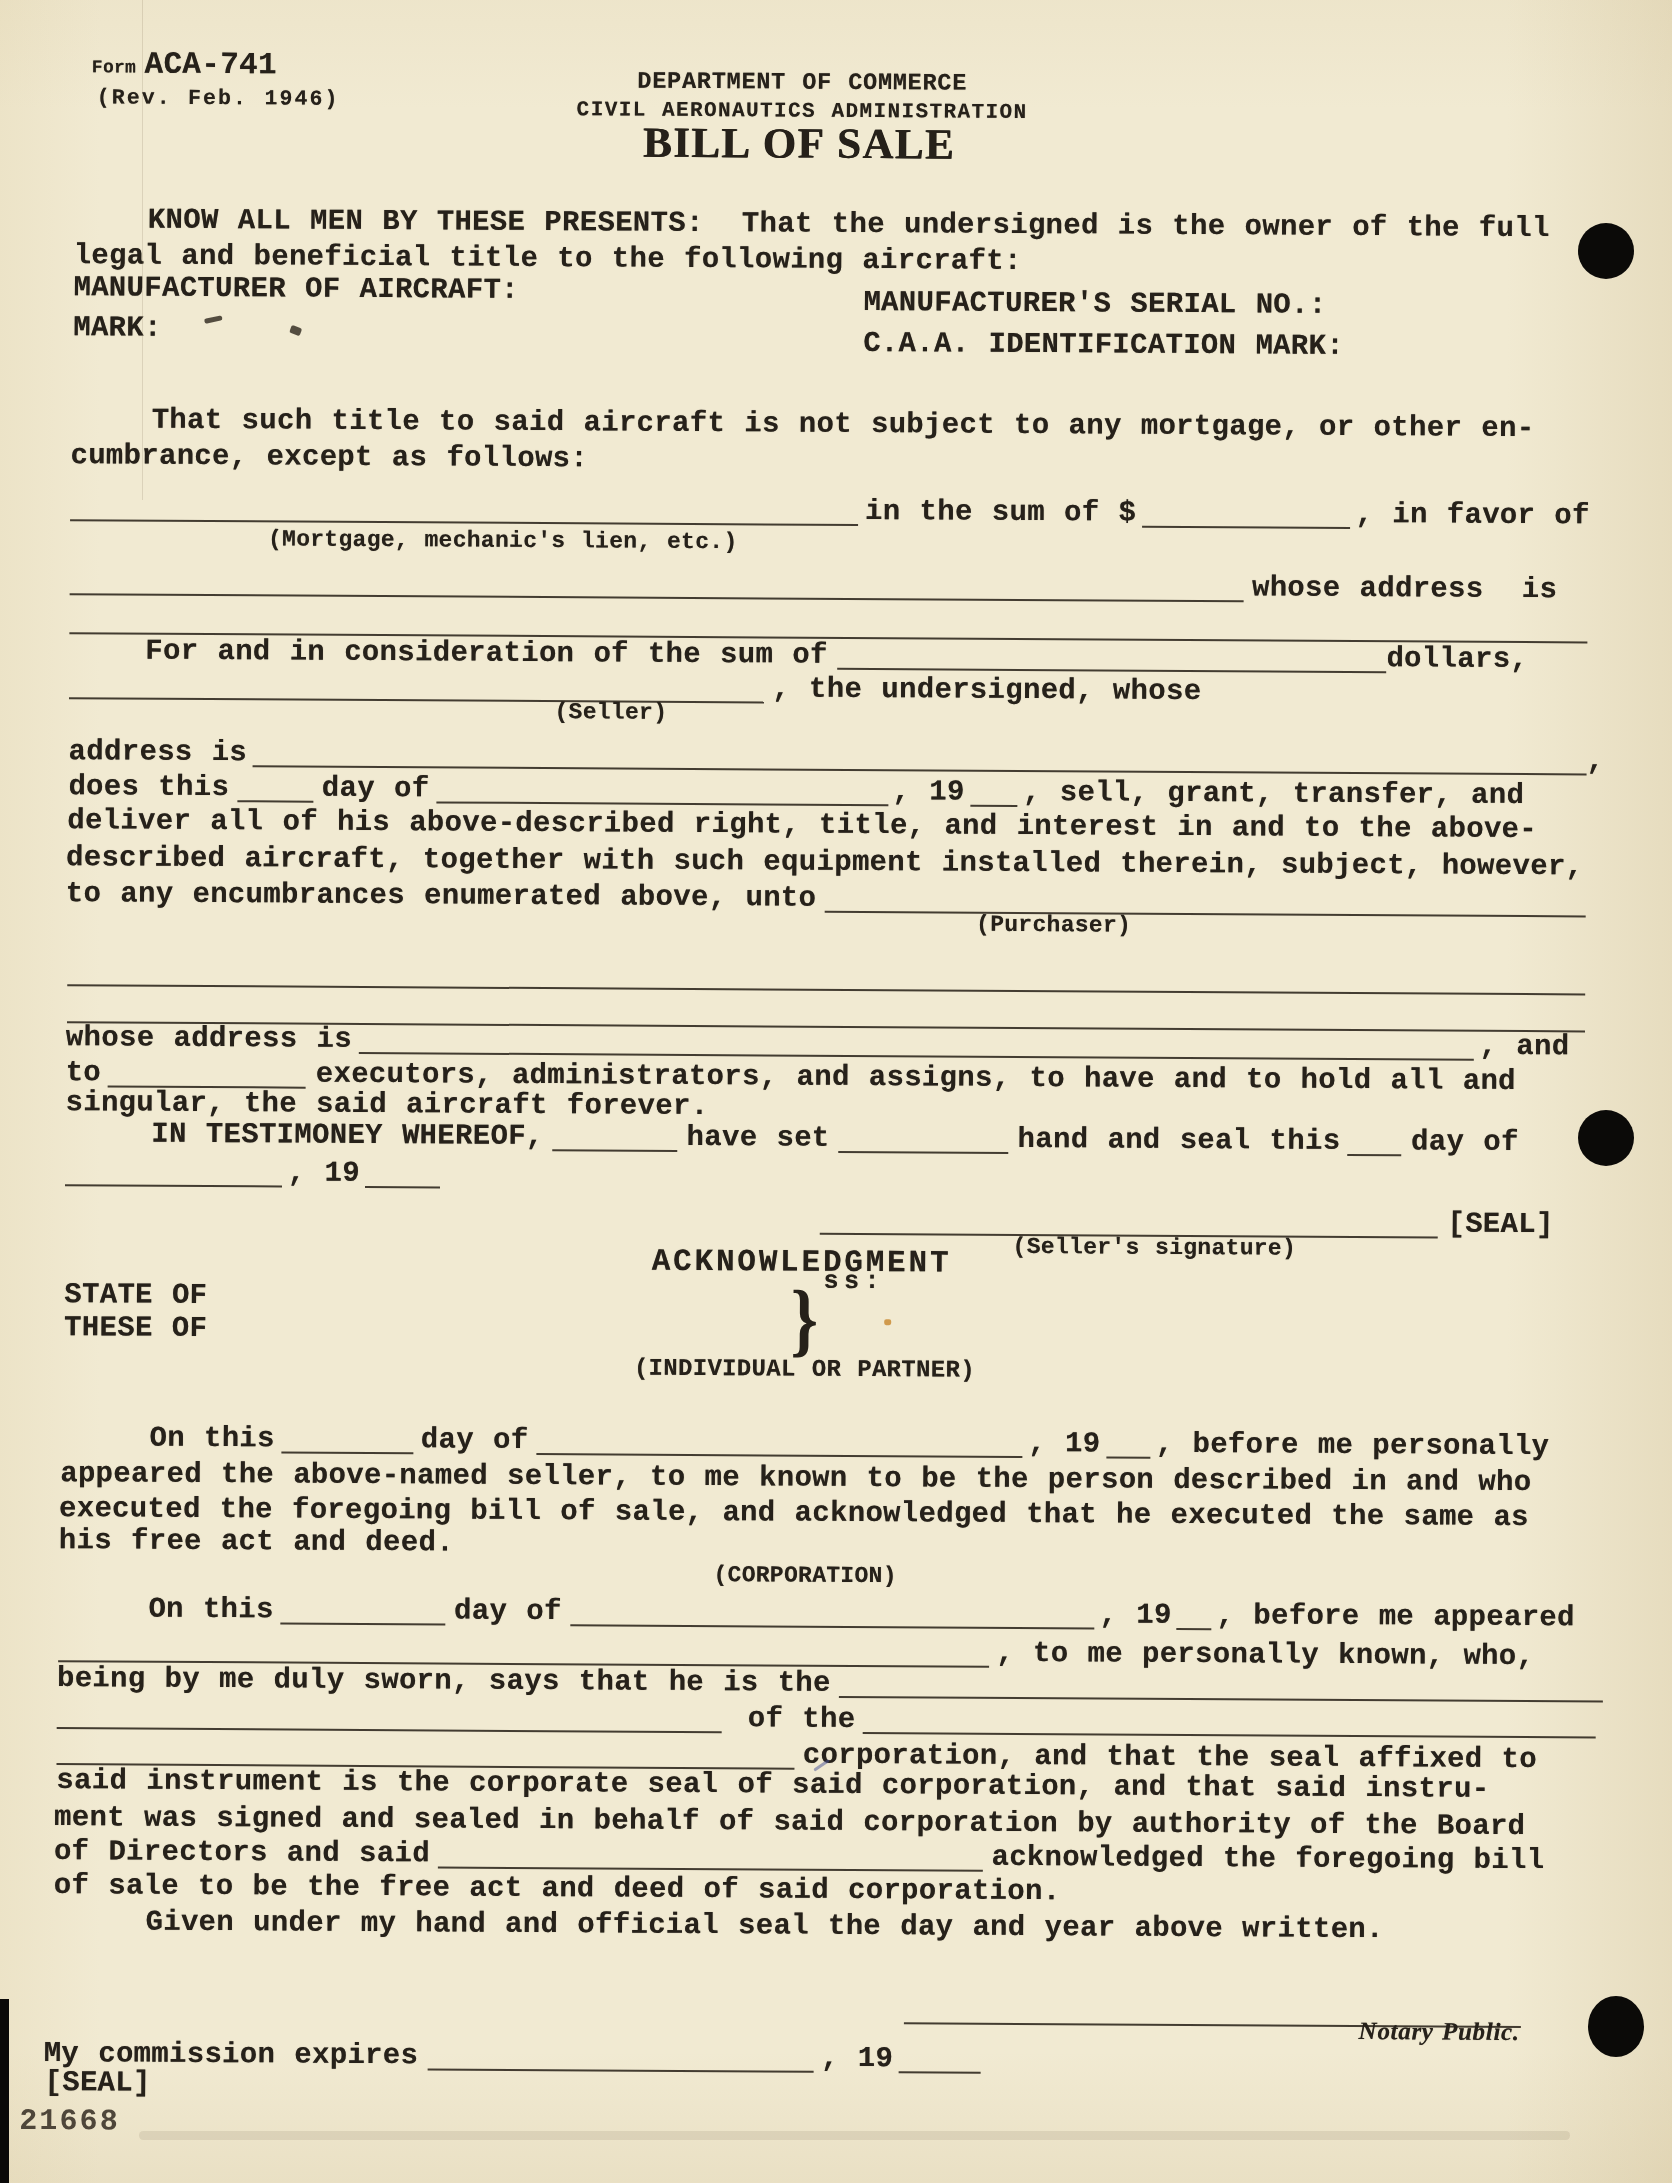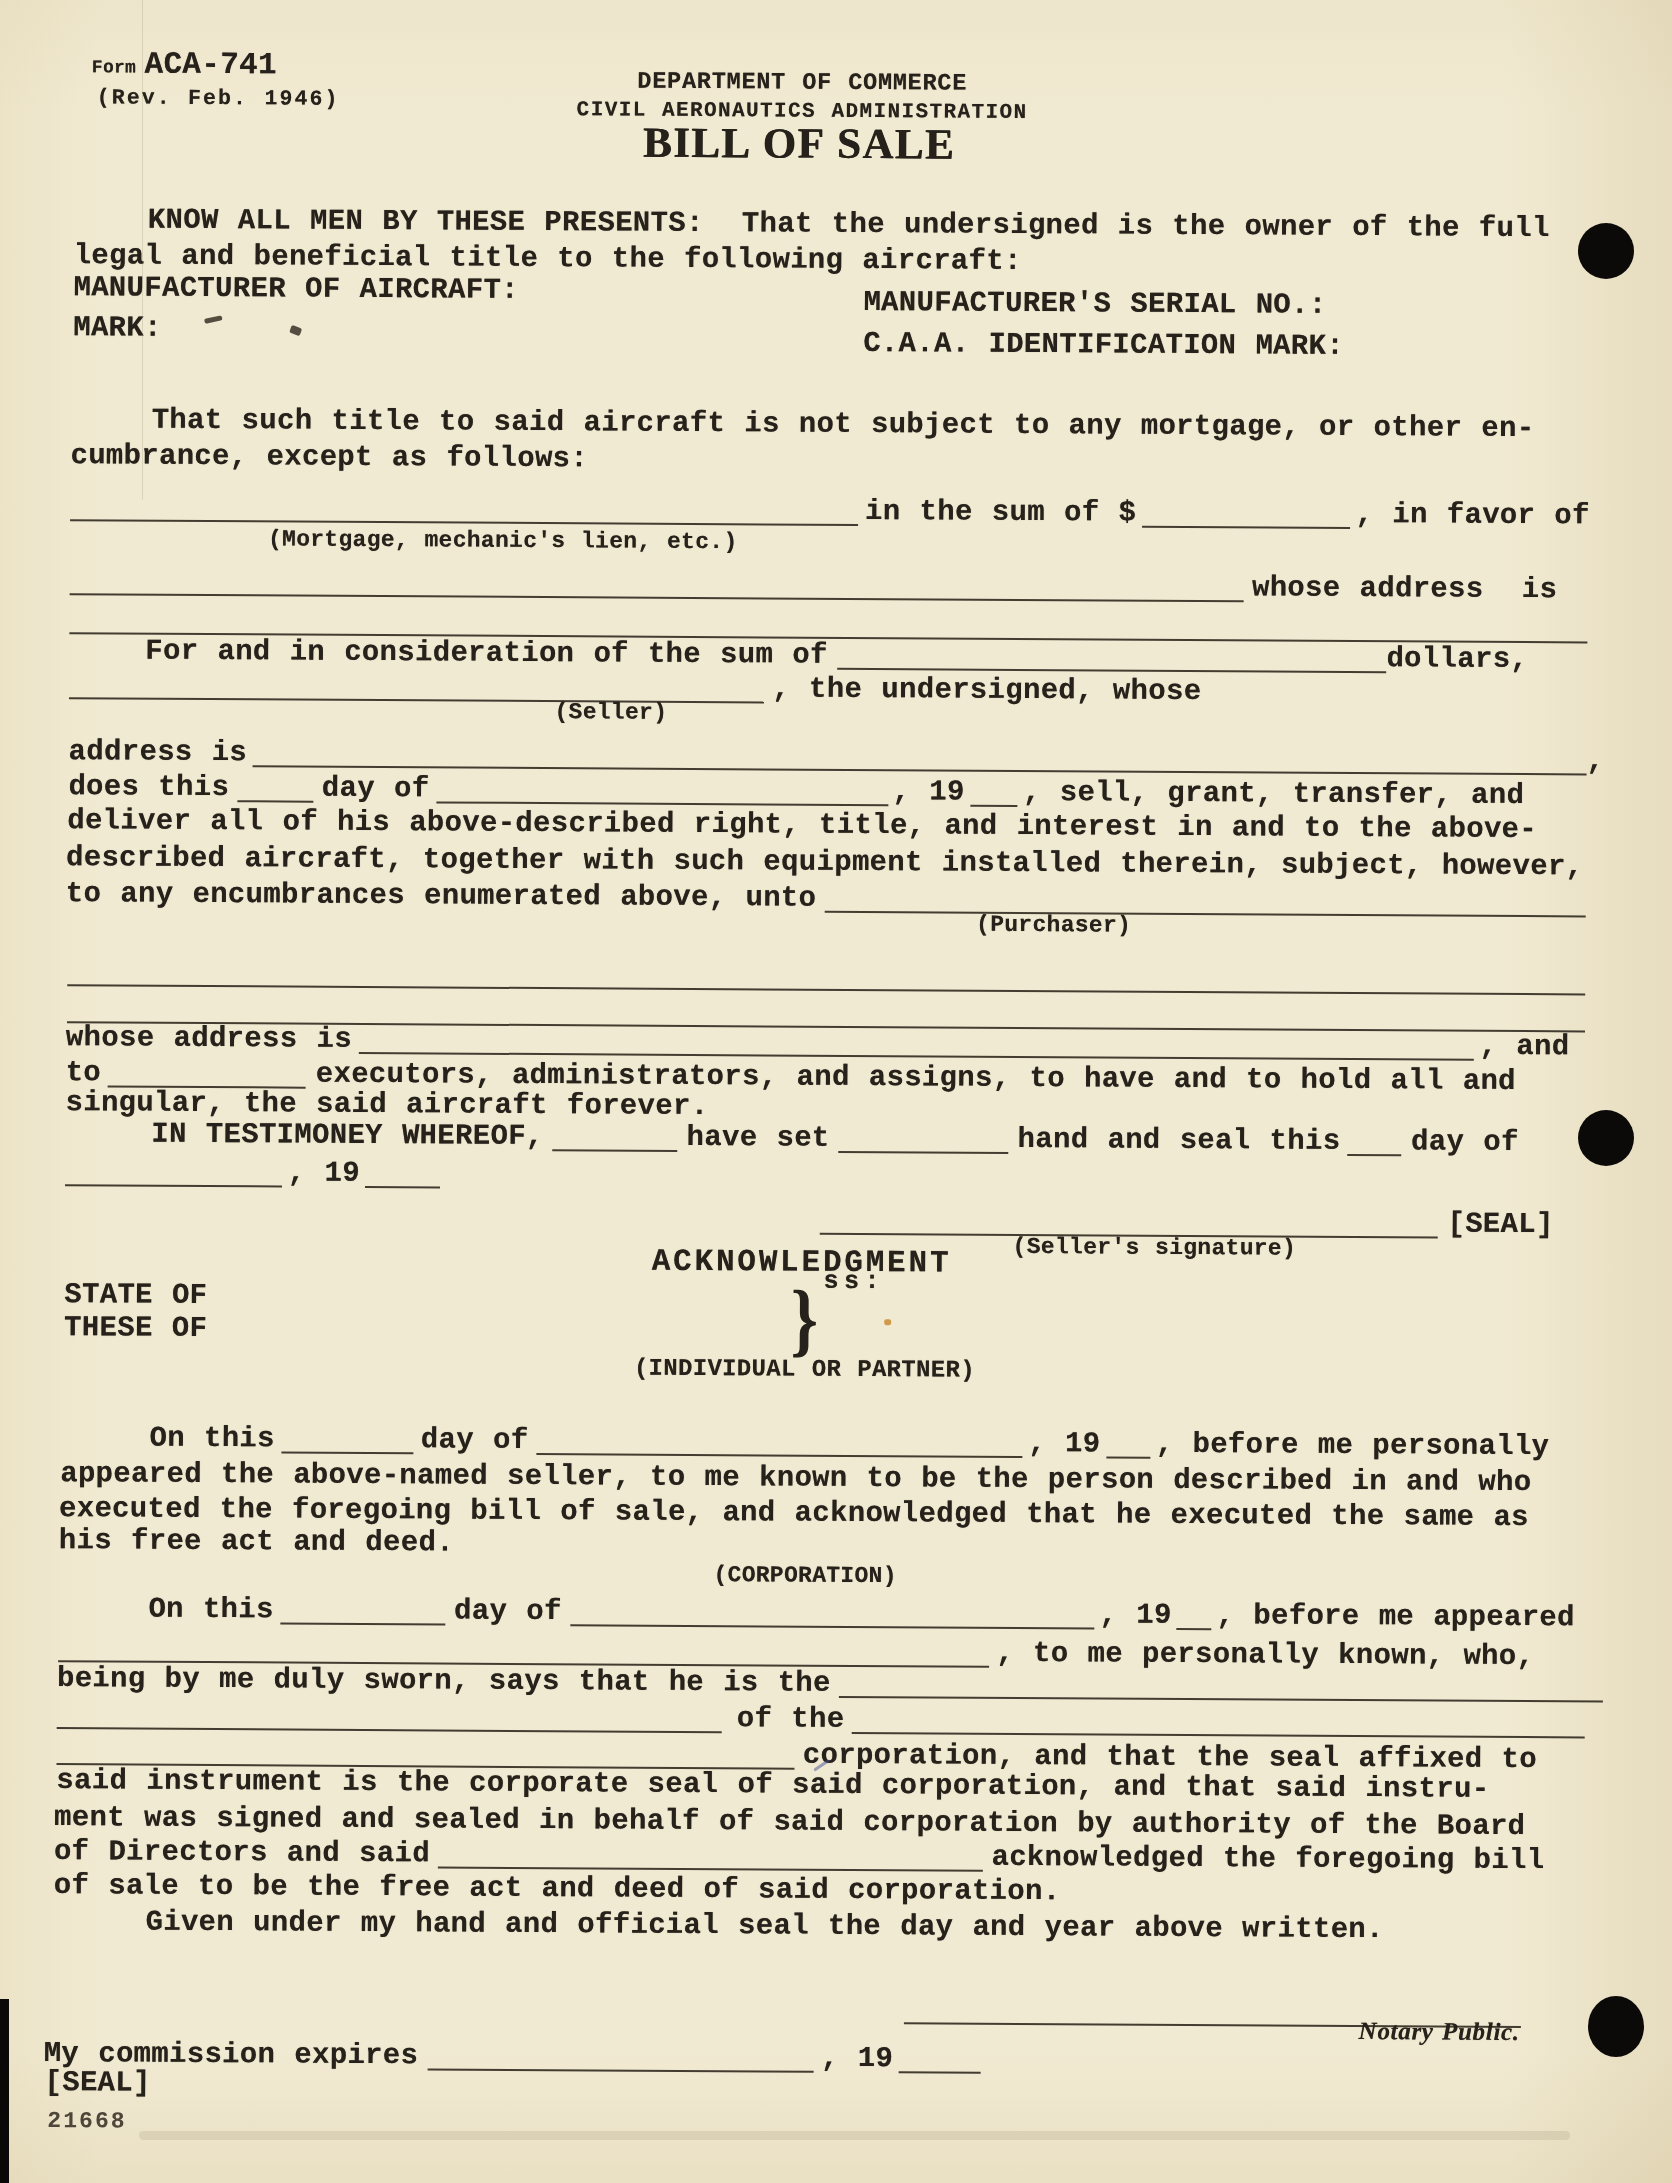--- a/index.html
+++ b/index.html
@@ -30,21 +30,21 @@
   .admin{font-size:21px;letter-spacing:1.4px;}
   .title{font-family:"Liberation Serif","DejaVu Serif",serif;font-size:43px;
          letter-spacing:1.4px;font-weight:bold;text-shadow:0.7px 0 0 #26211a;}
   .ack-h{font-size:31px;letter-spacing:2.8px;}
   .ind-cap{font-size:24px;}
   .brace{position:absolute;font-family:"Liberation Serif","DejaVu Serif",serif;
          font-size:82px;font-weight:bold;line-height:69px;transform:scaleX(.85);}
   .ss{font-size:25px;letter-spacing:5.6px;font-weight:bold;}
   .notary{font-family:"Liberation Serif","DejaVu Serif",serif;
           font-style:italic;font-weight:bold;font-size:25px;letter-spacing:0.7px;}
-  .docnum{font-size:23px;letter-spacing:2.1px;color:#4e463a;text-shadow:none;margin-left:28px;}
+  .docnum{font-size:30px;letter-spacing:2.1px;color:#4e463a;text-shadow:none;}
   .hole{position:absolute;background:#0b0a08;border-radius:50%;}
   .edge-strip{position:absolute;left:0;width:9px;background:#0a0908;}
   .smudge{position:absolute;background:rgba(45,38,28,.8);border-radius:2.1px;}
   .smear{position:absolute;background:rgba(110,95,70,.13);border-radius:4.2px;}
   .crease{position:absolute;background:rgba(120,105,80,.18);}
   .bluetick{position:absolute;width:18px;height:2.8px;background:rgba(70,80,150,.5);
             transform:rotate(-35deg);border-radius:1.4px;}
 </style>
 </head>
 <body>
@@ -105,21 +105,21 @@
 
     <div class="row" style="left:158px;top:1421px;"><span>On this</span><span class="b" style="width:132px;margin-left:7px;"></span><span style="margin-left:7px;">day of</span><span class="b" style="width:486px;margin-left:8.3px;"></span><span style="margin-left:5.6px;">, 19</span><span class="b" style="width:44px;margin-left:5.6px;"></span><span style="margin-left:5.6px;">, before me personally</span></div>
     <div class="row" style="left:69px;top:1457px;">appeared the above-named seller, to me known to be the person described in and who</div>
     <div class="row" style="left:68px;top:1492px;">executed the foregoing bill of sale, and acknowledged that he executed the same as</div>
     <div class="row" style="left:68px;top:1524px;">his free act and deed.</div>
     <div class="row cap center" style="left:606px;top:1555px;width:417px;">(CORPORATION)</div>
 
     <div class="row" style="left:158px;top:1592px;"><span>On this</span><span class="b" style="width:165px;margin-left:7px;"></span><span style="margin-left:8.3px;">day of</span><span class="b" style="width:524px;margin-left:8.3px;"></span><span style="margin-left:5.6px;">, 19</span><span class="b" style="width:35px;margin-left:4.2px;"></span><span style="margin-left:5.6px;">, before me appeared</span></div>
     <div class="row" style="left:68px;top:1631px;"><span class="b" style="width:931px;"></span><span style="margin-left:7px;">, to me personally known, who,</span></div>
     <div class="row" style="left:67px;top:1662px;"><span>being by me duly sworn, says that he is the</span><span class="b" style="width:764px;margin-left:8.3px;"></span></div>
-    <div class="row" style="left:67px;top:1698px;"><span class="b" style="width:665px;"></span><span style="margin-left:15px;">of the</span><span class="b" style="width:733px;margin-left:7px;"></span></div>
+    <div class="row" style="left:67px;top:1698px;"><span class="b" style="width:665px;"></span><span style="margin-left:26px;">of the</span><span class="b" style="width:733px;margin-left:7px;"></span></div>
     <div class="row" style="left:67px;top:1734px;"><span class="b" style="width:738px;"></span><span style="margin-left:8.3px;">corporation, and that the seal affixed to</span></div>
     <div class="bluetick" style="left:823px;top:1759px;"></div>
     <div class="row" style="left:67px;top:1764px;">said instrument is the corporate seal of said corporation, and that said instru-</div>
     <div class="row" style="left:65px;top:1801px;">ment was signed and sealed in behalf of said corporation by authority of the Board</div>
     <div class="row" style="left:65px;top:1835px;"><span>of Directors and said</span><span class="b" style="width:545px;margin-left:8.3px;"></span><span style="margin-left:8.3px;">acknowledged the foregoing bill</span></div>
     <div class="row" style="left:65px;top:1869px;">of sale to be the free act and deed of said corporation.</div>
     <div class="row" style="left:157px;top:1905px;">Given under my hand and official seal the day and year above written.</div>
 
     <div class="row" style="left:916px;top:1988px;"><span class="b" style="width:617px;border-bottom-width:2.1px;"></span></div>
     <div class="row notary" style="left:1254px;top:2006px;width:278px;text-align:right;">Notary Public.</div>

